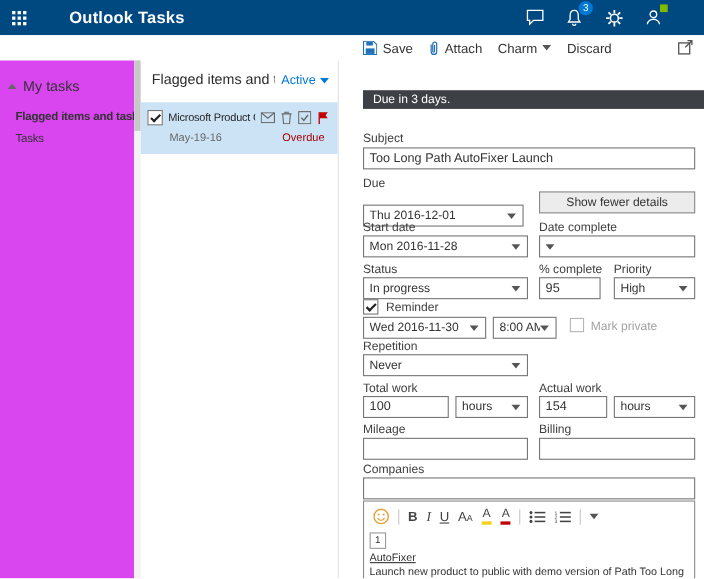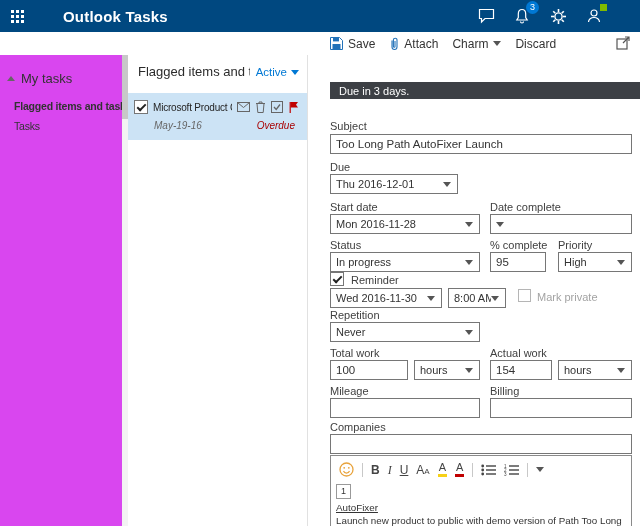--- a/index.html
+++ b/index.html
@@ -40,21 +40,21 @@
 
   
   .tasklist { position:absolute; top:55px; left:128px; width:180px; bottom:0; border-right:1px solid #e1e1e1; background:#fff; }
   .tl-header { display:flex; align-items:baseline; gap:6px; padding:9px 8px 0 10px; }
   .tl-title { font-size:13px; color:#2b2b2b; flex:1; white-space:nowrap; overflow:hidden; }
   .tl-filter { display:flex; align-items:center; gap:4px; font-size:11.5px; color:#0078d4; cursor:pointer; }
   .task-item { margin-top:14px; background:#cce3f5; padding:7px 8px 9px 6px; cursor:pointer; }
   .ti-row1 { display:flex; align-items:center; gap:5px; }
   .ti-title { flex:1; font-size:10px; letter-spacing:-.2px; color:#252525; white-space:nowrap; overflow:hidden; }
   .ti-icons { display:flex; align-items:center; gap:5px; }
-  .ti-row2 { display:flex; align-items:center; margin-top:6px; padding-left:20px; font-size:10px;font-style:italic; }
+  .ti-row2 { display:flex; align-items:center; margin-top:6px; padding-left:20px; font-size:10px; }
   .ti-date { flex:1; color:#666; }
   .ti-overdue { color:#a80000; margin-right:4px; }
 
   
   .cb { width:14px; height:14px; border:1px solid #767676; background:#fff; display:inline-flex; align-items:center; justify-content:center; cursor:pointer; flex:0 0 auto; }
   .cb.checked::after { content:""; width:7px; height:3px; border-left:2px solid #222; border-bottom:2px solid #222; transform:rotate(-45deg); margin-top:-2px; }
   .cb.disabled { border-color:#b5b5b5; cursor:default; }
 
   
   .infobar { position:absolute; left:330px; top:82px; width:310px; height:17px; background:#3d4045; color:#fff; font-size:11px; display:flex; align-items:center; padding-left:9px; }
@@ -225,24 +225,25 @@
       </div>
     </div>
   </section>
 
   <div class="infobar">Due in 3 days.</div>
 
   <div class="lbl" style="left:330px;top:120px">Subject</div>
   <input class="inp" style="left: 330px; top: 134px; width: 302px;" value="Too Long Path AutoFixer Launch">
 
   <div class="lbl" style="left:330px;top:161px">Due</div>
-  <div class="dd" style="left:330px;top:174px;width:128px">
+  <div class="dd" style="left:330px;top:186px;width:146px">
     <span class="t">Thu 2016-12-01</span>
     <span class="caret"></span>
   </div>
+  <div class="btn-gray" style="left:490px;top:174px;width:142px">Show fewer details</div>
 
   <div class="lbl" style="left:330px;top:201px">Start date</div>
   <div class="dd" style="left:330px;top:214px;width:150px">
     <span class="t">Mon 2016-11-28</span>
     <span class="caret"></span>
   </div>
   <div class="lbl" style="left:490px;top:201px">Date complete</div>
   <div class="dd" style="left:490px;top:214px;width:142px">
     <span class="caret"></span>
   </div>

